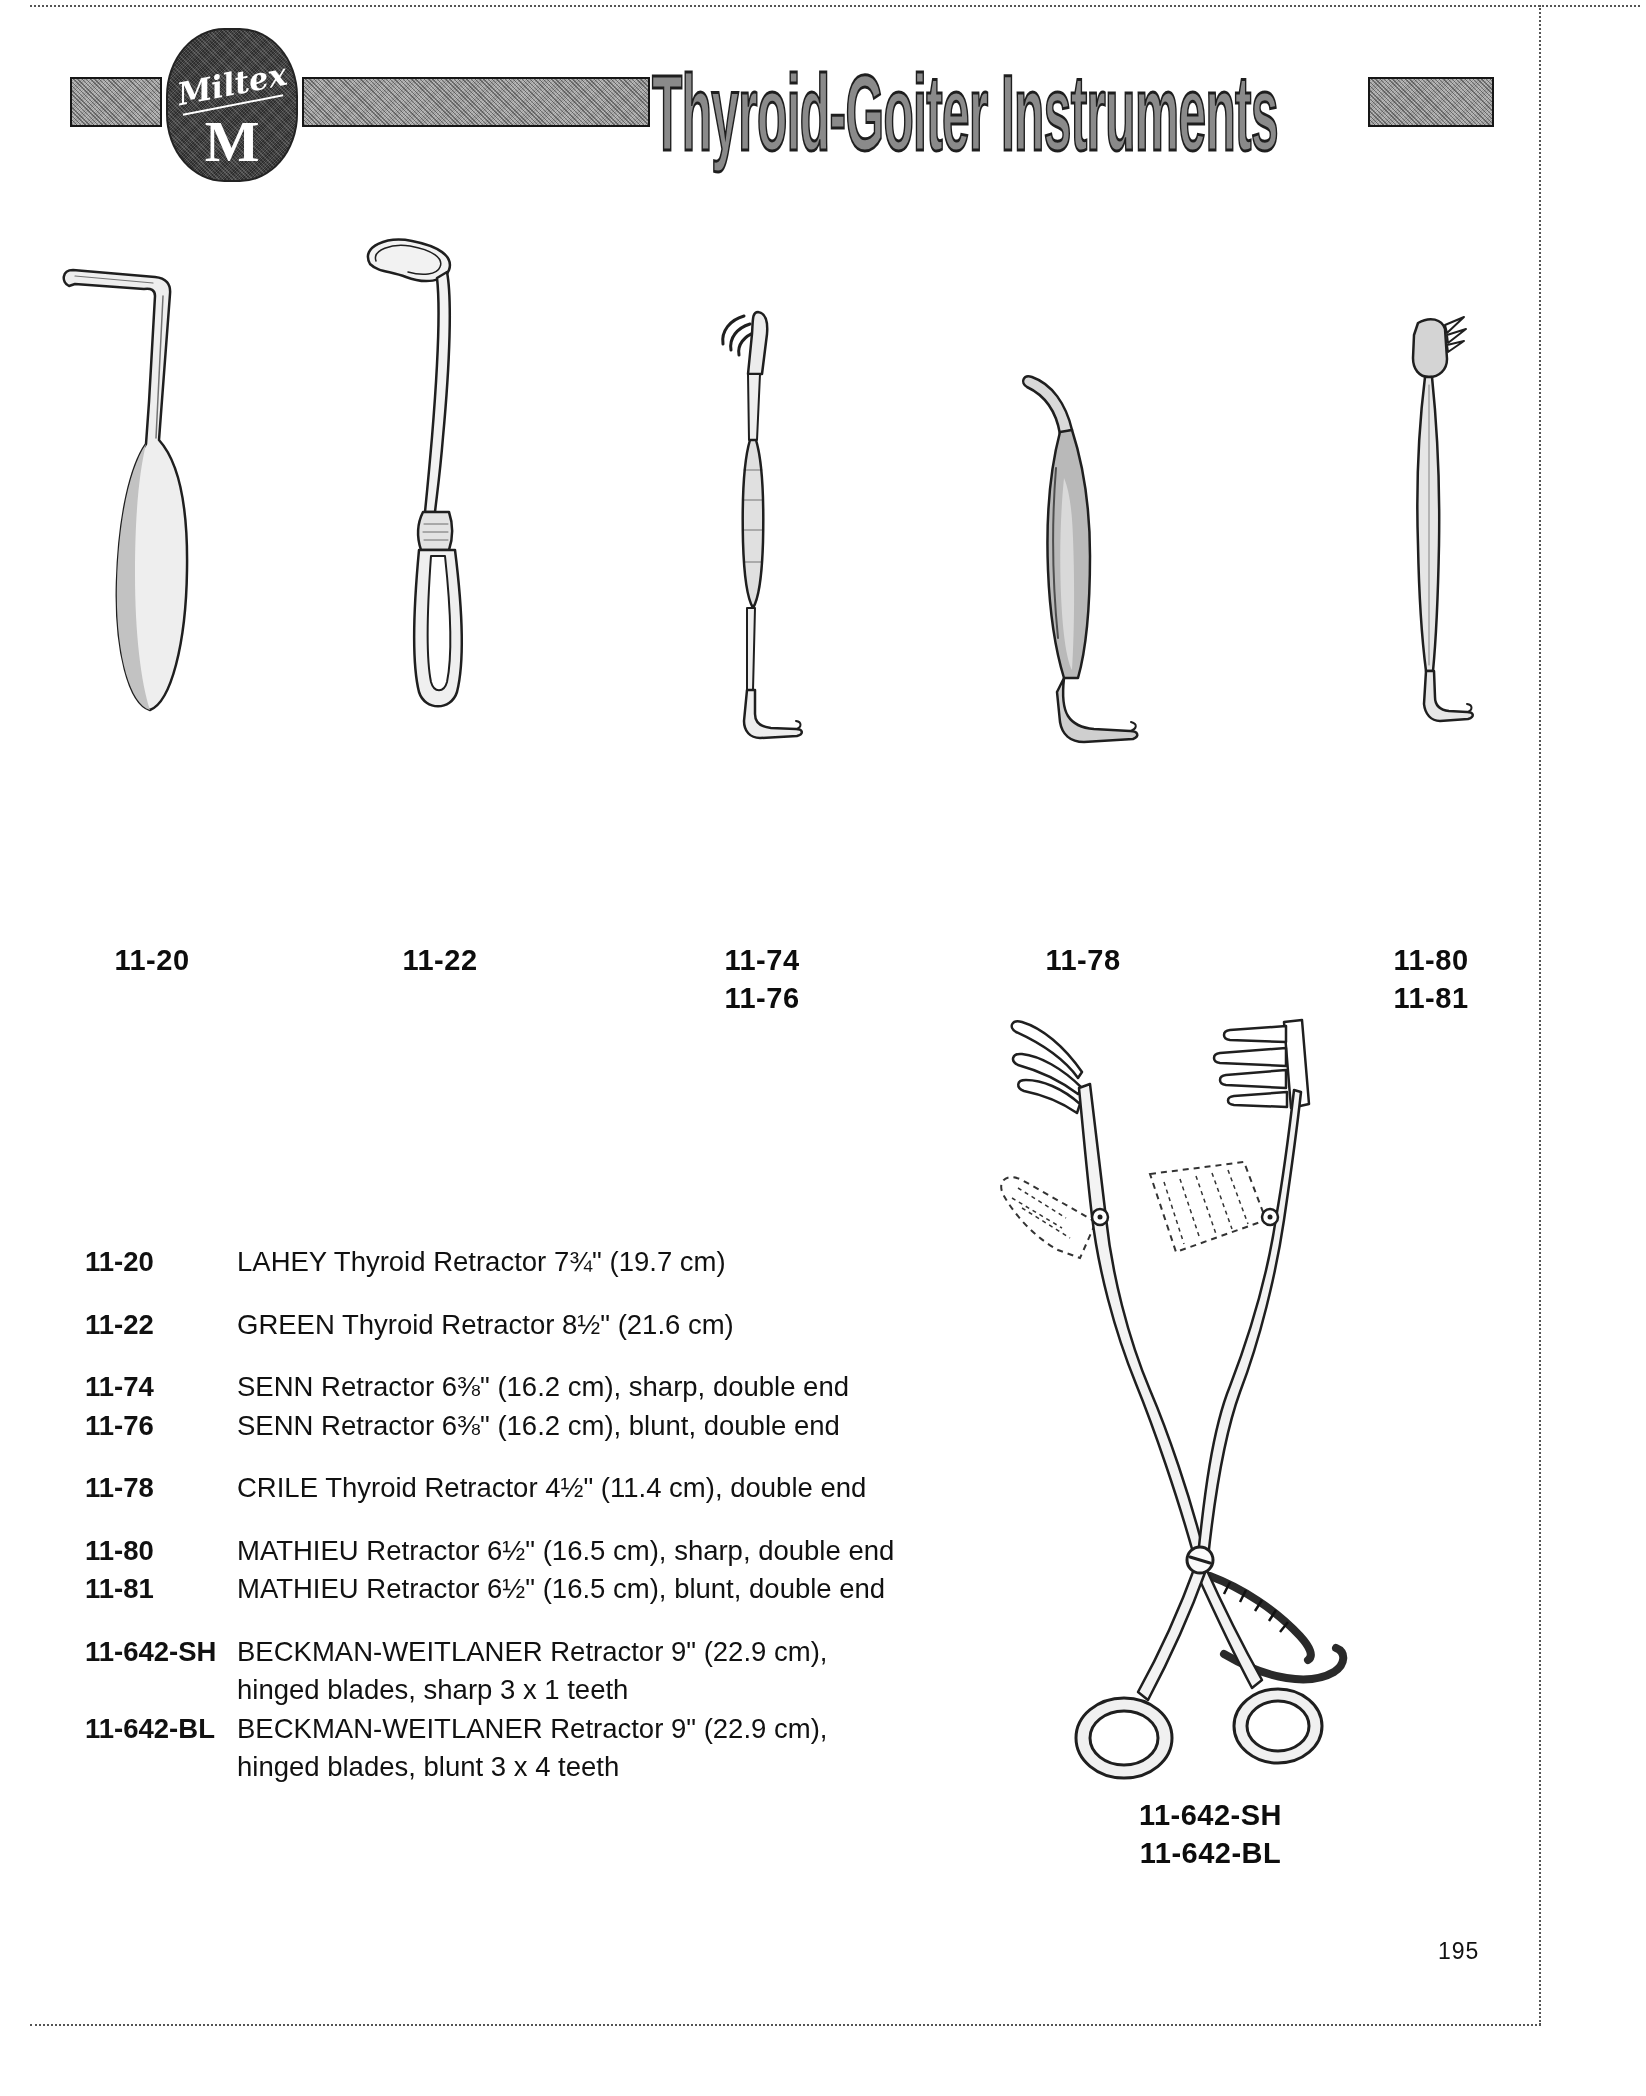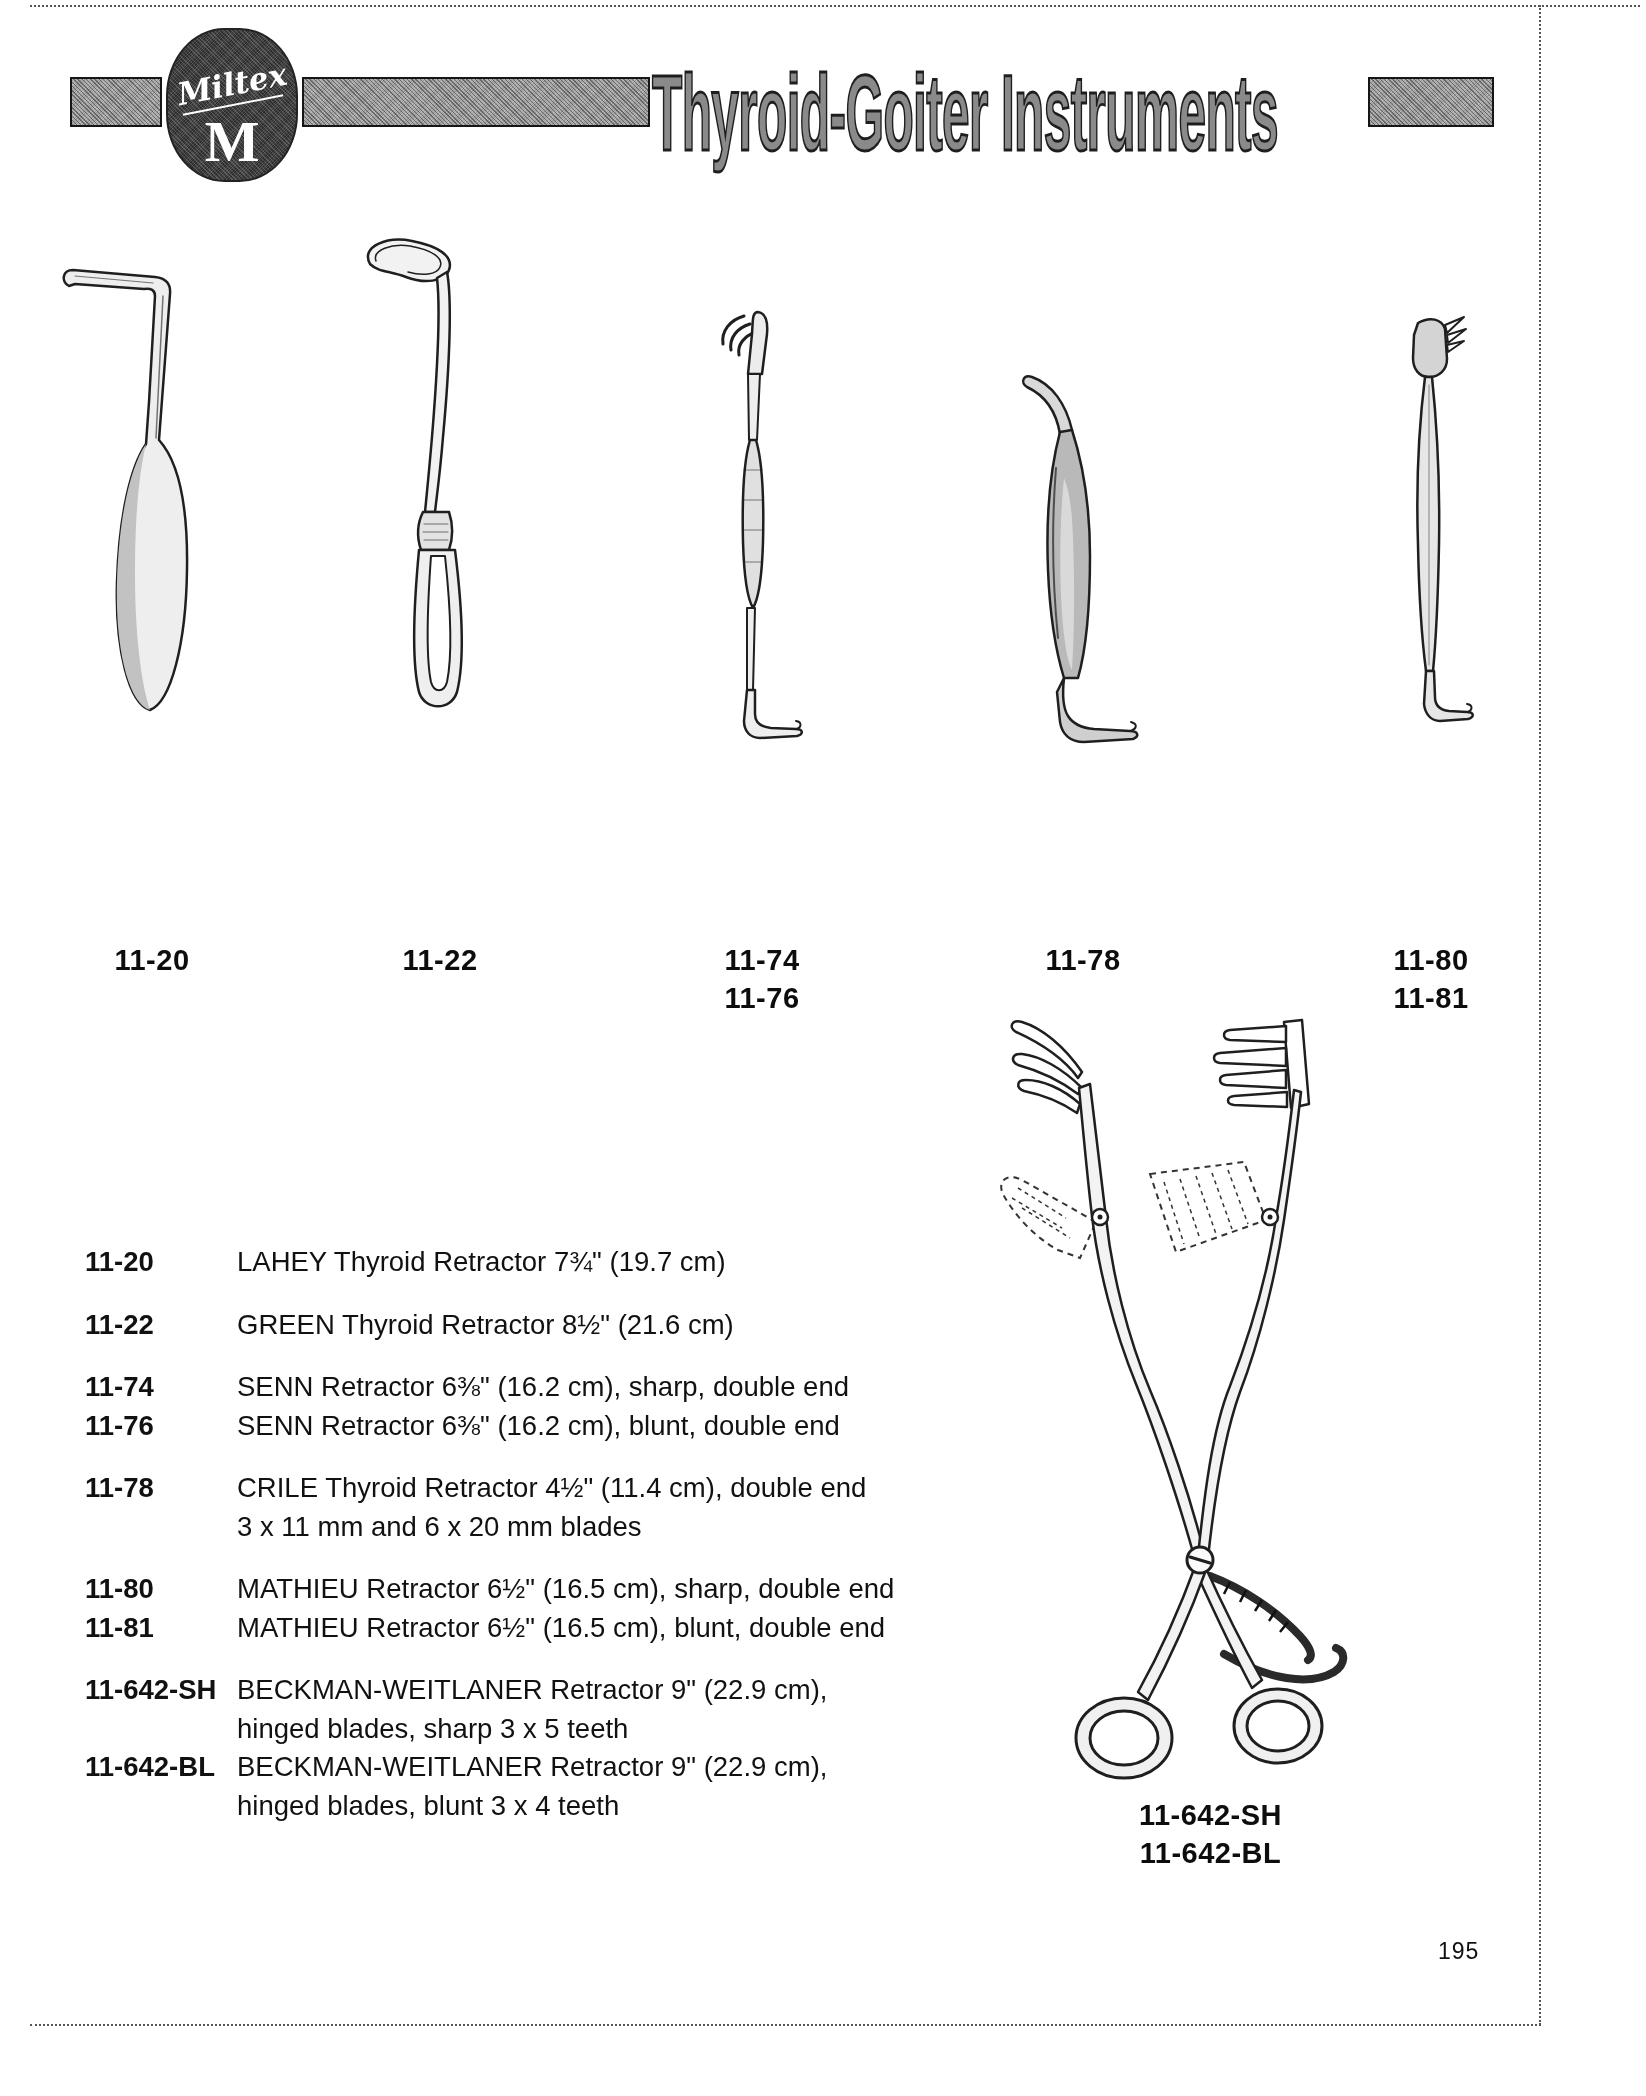--- a/index.html
+++ b/index.html
@@ -214,38 +214,37 @@
     <div class="cat-row">
       <span class="cat-code">11-76</span>
       <span class="cat-desc">SENN Retractor 6⅜" (16.2 cm), blunt, double end</span>
     </div>
   </div>
   <div class="cat-group">
     <div class="cat-row">
       <span class="cat-code">11-78</span>
       <span class="cat-desc">CRILE Thyroid Retractor 4½" (11.4 cm), double end</span>
     </div>
-    <div class="cat-cont">3 x 11 mm and 6 x 20 mm blades</div>
   </div>
   <div class="cat-group">
     <div class="cat-row">
       <span class="cat-code">11-80</span>
       <span class="cat-desc">MATHIEU Retractor 6½" (16.5 cm), sharp, double end</span>
     </div>
     <div class="cat-row">
       <span class="cat-code">11-81</span>
       <span class="cat-desc">MATHIEU Retractor 6½" (16.5 cm), blunt, double end</span>
     </div>
   </div>
   <div class="cat-group">
     <div class="cat-row">
       <span class="cat-code">11-642-SH</span>
       <span class="cat-desc">BECKMAN-WEITLANER Retractor 9" (22.9 cm),</span>
     </div>
-    <div class="cat-cont">hinged blades, sharp 3 x 5 teeth</div>
+    <div class="cat-cont">hinged blades, sharp 3 x 1 teeth</div>
     <div class="cat-row">
       <span class="cat-code">11-642-BL</span>
       <span class="cat-desc">BECKMAN-WEITLANER Retractor 9" (22.9 cm),</span>
     </div>
     <div class="cat-cont">hinged blades, blunt 3 x 4 teeth</div>
   </div>
 </div>
 
 <div class="pageno">195</div>
 

